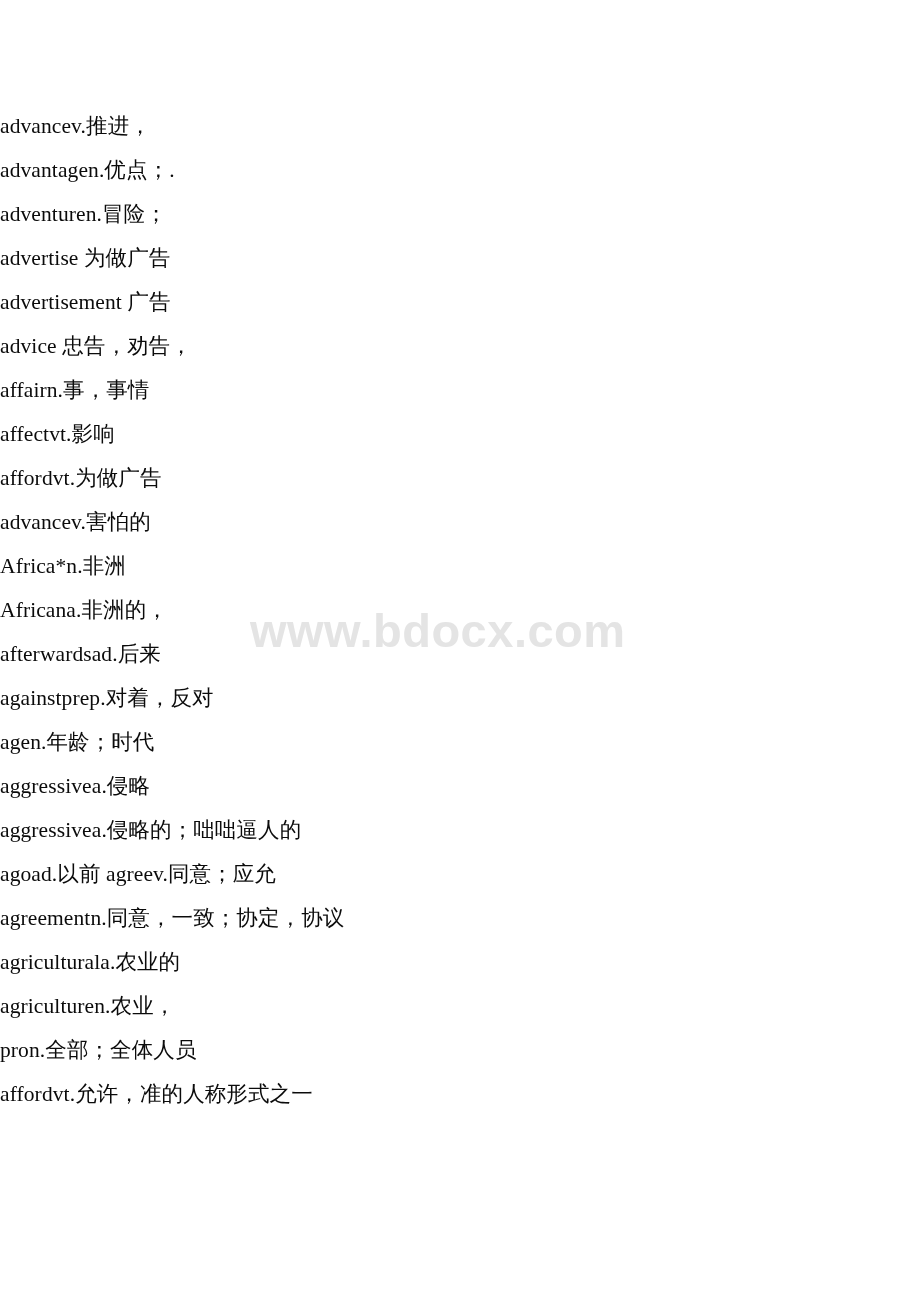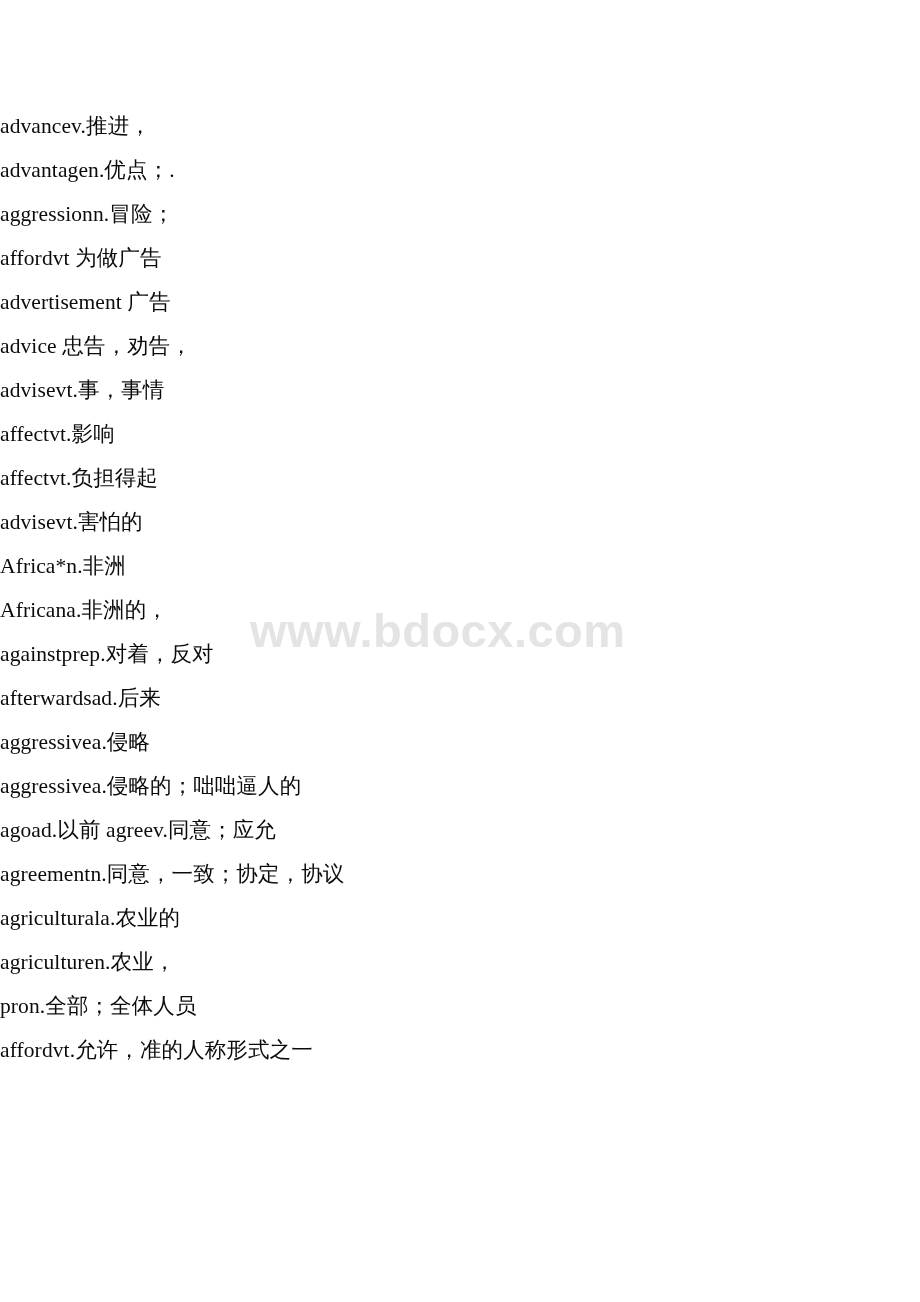--- a/index.html
+++ b/index.html
@@ -63,32 +63,33 @@
 </head>
 <body>
 
 <div id="page">
 
   <div id="watermark">www.bdocx.com</div>
 
   <div id="doc-body">
     <div class="entry-line">advancev.推进，</div>
     <div class="entry-line">advantagen.优点；.</div>
-    <div class="entry-line">aggressionn.冒险；</div>
-    <div class="entry-line">affordvt 为做广告</div>
+    <div class="entry-line">adventuren.冒险；</div>
+    <div class="entry-line">advertise 为做广告</div>
     <div class="entry-line">advertisement 广告</div>
     <div class="entry-line">advice 忠告，劝告，</div>
-    <div class="entry-line">advisevt.事，事情</div>
+    <div class="entry-line">affairn.事，事情</div>
     <div class="entry-line">affectvt.影响</div>
-    <div class="entry-line">affectvt.负担得起</div>
-    <div class="entry-line">advisevt.害怕的</div>
+    <div class="entry-line">affordvt.为做广告</div>
+    <div class="entry-line">advancev.害怕的</div>
     <div class="entry-line">Africa*n.非洲</div>
     <div class="entry-line">Africana.非洲的，</div>
+    <div class="entry-line">afterwardsad.后来</div>
     <div class="entry-line">againstprep.对着，反对</div>
-    <div class="entry-line">afterwardsad.后来</div>
+    <div class="entry-line">agen.年龄；时代</div>
     <div class="entry-line">aggressivea.侵略</div>
     <div class="entry-line">aggressivea.侵略的；咄咄逼人的</div>
     <div class="entry-line">agoad.以前 agreev.同意；应允</div>
     <div class="entry-line">agreementn.同意，一致；协定，协议</div>
     <div class="entry-line">agriculturala.农业的</div>
     <div class="entry-line">agriculturen.农业，</div>
     <div class="entry-line">pron.全部；全体人员</div>
     <div class="entry-line">affordvt.允许，准的人称形式之一</div>
   </div>
 

